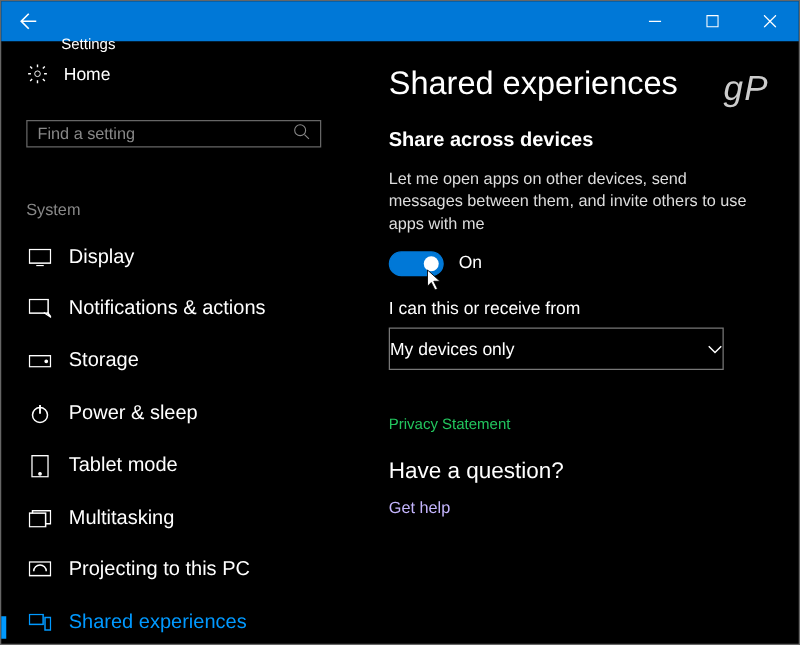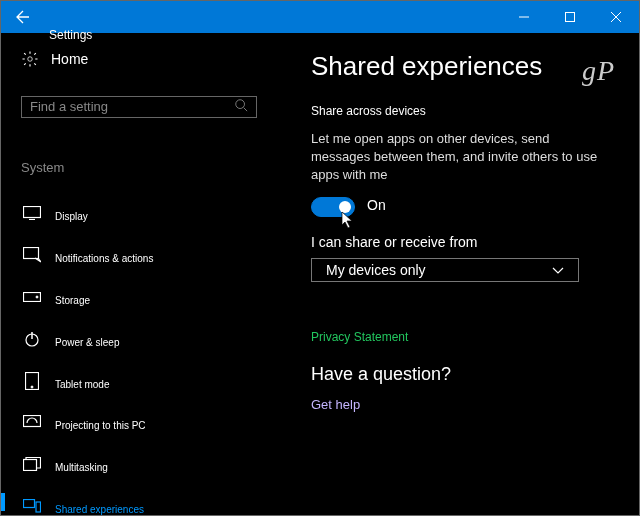--- a/index.html
+++ b/index.html
@@ -14,39 +14,39 @@
   .winbtn { width:46px; height:32px; display:flex; align-items:center; justify-content:center; }
   .winbtn svg { stroke:#fff; }
   
   .body { display:flex; height: calc(100% - 32px); }
   .sidebar { width: 280px; padding: 14px 10px 0 20px; display:flex; flex-direction:column; gap:16px; }
   .home-row { display:flex; align-items:center; gap:12px; height:36px; font-size:14px; }
   .search { margin-top:10px; width: 236px; height:32px; border:1px solid #666; display:flex; align-items:center; padding:0 8px; color:#888; font-size:13px; }
   .search input { flex:1; background:transparent; border:0; outline:0; color:#fca5a5; font-size:13px; }
   .search input::placeholder { color:#888; }
   .section-label { color:#888; font-size:13px; margin-top:26px; margin-bottom:6px; }
-  .nav-item { display:flex; align-items:flex-end; gap:14px; height:40px; font-size:10px; color:#fff; padding-left:2px; position:relative; }
+  .nav-item { display:flex; align-items:flex-start; gap:14px; height:40px; font-size:16px; color:#fff; padding-left:2px; position:relative; }
   .nav-item.active { color:#0099ff; }
   .nav-item.active::before { content:""; position:absolute; left:-20px; top:4px; bottom:4px; width:4px; background:#0099ff; }
   .nav-icon { width:18px; height:18px; display:flex; align-items:center; justify-content:center; }
   .nav-icon svg { stroke:#fff; fill:none; }
   .nav-item.active .nav-icon svg { stroke:#0099ff; }
   
   .main { flex:1; padding: 18px 24px 0 30px; overflow:hidden; position:relative;}
-  .watermark { position:absolute; top:22px; right:24px; font-family: Liberation Serif, serif; font-style:italic; font-size:28px; color:#ccc; letter-spacing:1px; }
+  .watermark { position:absolute; top:22px; right:24px; font-family: Liberation Sans, sans-serif; font-style:italic; font-size:28px; color:#ccc; letter-spacing:1px; }
   h1.page-title { font-weight:300; font-size:26px; margin-bottom:22px; }
-  h2.sub-title { font-weight:400; font-size:12px; margin-bottom:12px; }
+  h2.sub-title { font-weight:700; font-size:16px; margin-bottom:12px; }
   .desc { font-size:13px; color:#ddd; line-height:1.4; margin-bottom:12px; max-width:300px;}
   .toggle-row { display:flex; align-items:flex-start; gap:12px; margin-bottom:17px; position:relative;}
   .toggle { width:44px; height:20px; border-radius:10px; background:#0078d7; position:relative; border:1px solid #0078d7;}
   .toggle .knob { width:12px; height:12px; background:#fff; border-radius:50%; position:absolute; right:3px; top:3px; }
   .toggle-label { font-size:14px; }
   .cursor { position:absolute; left:30px; top:14px; }
   .field-label { font-size:14px; margin-bottom:8px; }
-  .dropdown { width:268px; height:24px; border:1px solid #777; display:flex; align-items:center; justify-content:space-between; padding:0 14px; font-size:14px; margin-bottom:48px;}
+  .dropdown { width:268px; height:34px; border:1px solid #777; display:flex; align-items:center; justify-content:space-between; padding:0 0; font-size:14px; margin-bottom:36px;}
   .link { color:#22c55e; font-size:12px; margin-bottom:20px; display:block; }
   .question { font-size:18px; font-weight:400; margin-bottom:10px; }
   .help-link { color:#c4b5fd; font-size:13px; }
 </style>
 </head>
 <body>
 <div class="frame">
 
 <div class="titlebar">
   <div class="back">
@@ -137,34 +137,34 @@
             <svg width="14" height="18" viewBox="0 0 14 18">
               <rect x="0.5" y="0.5" width="13" height="17" stroke-width="1.2"></rect>
               <circle cx="7" cy="15" r="1" fill="#fff"></circle>
             </svg>
           </span>
       <span>Tablet mode</span>
     </div>
     <div class="nav-item">
       <span class="nav-icon">
             <svg width="18" height="14" viewBox="0 0 18 14">
+              <rect x="0.5" y="2.5" width="13" height="11" stroke-width="1.2"></rect>
+              <path d="M3 2.5 V0.5 H17.5 V11 H13.5" stroke-width="1.2"></path>
+            </svg>
+          </span>
+      <span>Multitasking</span>
+    </div>
+    <div class="nav-item">
+      <span class="nav-icon">
+            <svg width="18" height="14" viewBox="0 0 18 14">
               <rect x="0.5" y="0.5" width="17" height="11" stroke-width="1.2"></rect>
               <path d="M4 8 a5 5 0 0 1 10 0" stroke-width="1.2"></path>
             </svg>
           </span>
       <span>Projecting to this PC</span>
-    </div>
-    <div class="nav-item">
-      <span class="nav-icon">
-            <svg width="18" height="14" viewBox="0 0 18 14">
-              <rect x="0.5" y="2.5" width="13" height="11" stroke-width="1.2"></rect>
-              <path d="M3 2.5 V0.5 H17.5 V11 H13.5" stroke-width="1.2"></path>
-            </svg>
-          </span>
-      <span>Multitasking</span>
     </div>
     <div class="nav-item active">
       <span class="nav-icon">
             <svg width="18" height="14" viewBox="0 0 18 14">
               <rect x="0.5" y="0.5" width="11" height="8" stroke-width="1.2"></rect>
               <rect x="13" y="3" width="4.5" height="10" stroke-width="1.2"></rect>
             </svg>
           </span>
       <span>Shared experiences</span>
     </div>
@@ -177,21 +177,21 @@
     <div class="desc">Let me open apps on other devices, send messages between them, and invite others to use apps with me</div>
     <div class="toggle-row">
       <div class="toggle">
             <div class="knob"></div>
           </div>
       <span class="toggle-label">On</span>
       <svg class="cursor" width="14" height="18" viewBox="0 0 14 18">
             <path d="M1 1 L1 14 L4 11 L7 17 L9 16 L6 10 L11 10 Z" fill="#fff" stroke="#000" stroke-width="0.7"></path>
           </svg>
     </div>
-    <div class="field-label">I can share or receive from</div>
+    <div class="field-label">I can this or receive from</div>
     <div class="dropdown">
       <span>My devices only</span>
       <span><svg width="12" height="8" viewBox="0 0 12 8">
               <path d="M1 1 L6 6 L11 1" stroke="#fff" fill="none" stroke-width="1.2"></path>
             </svg></span>
     </div>
     <a class="link">Privacy Statement</a>
     <div class="question">Have a question?</div>
     <a class="help-link">Get help</a>
   </div>

